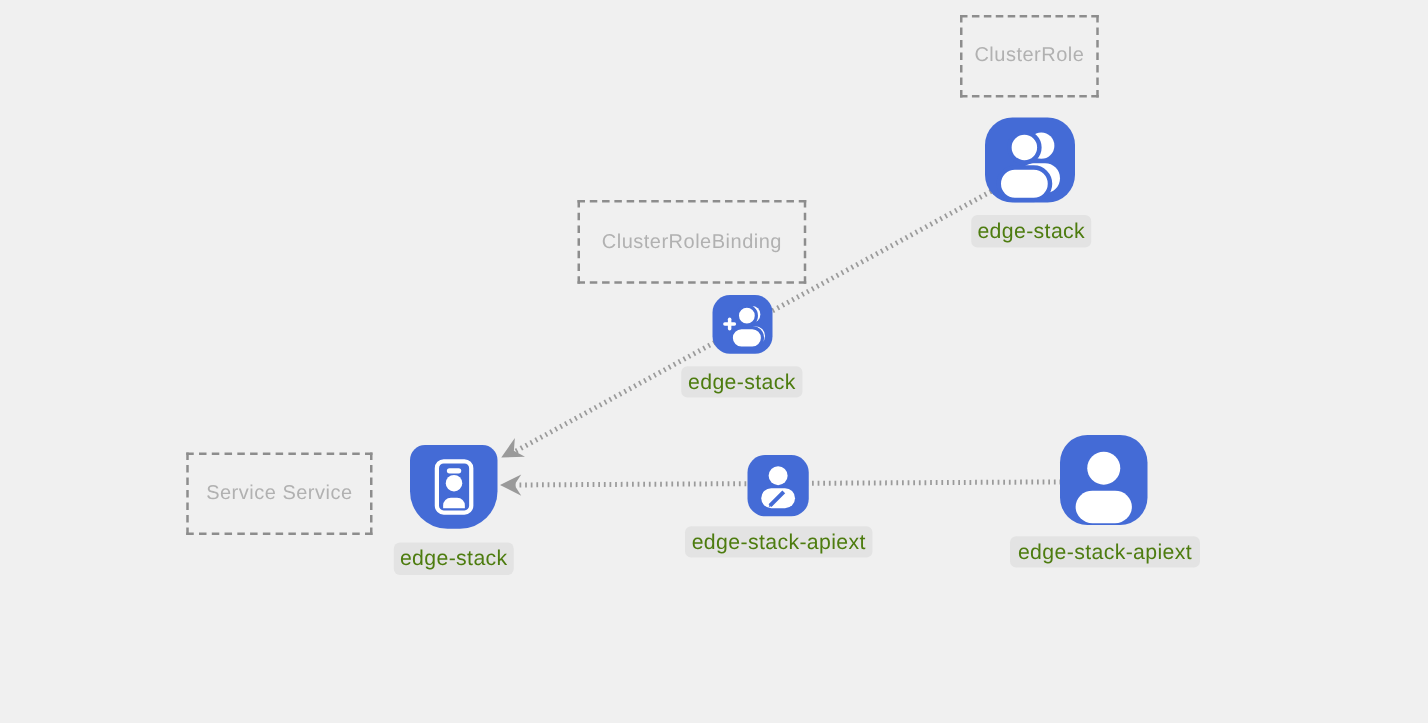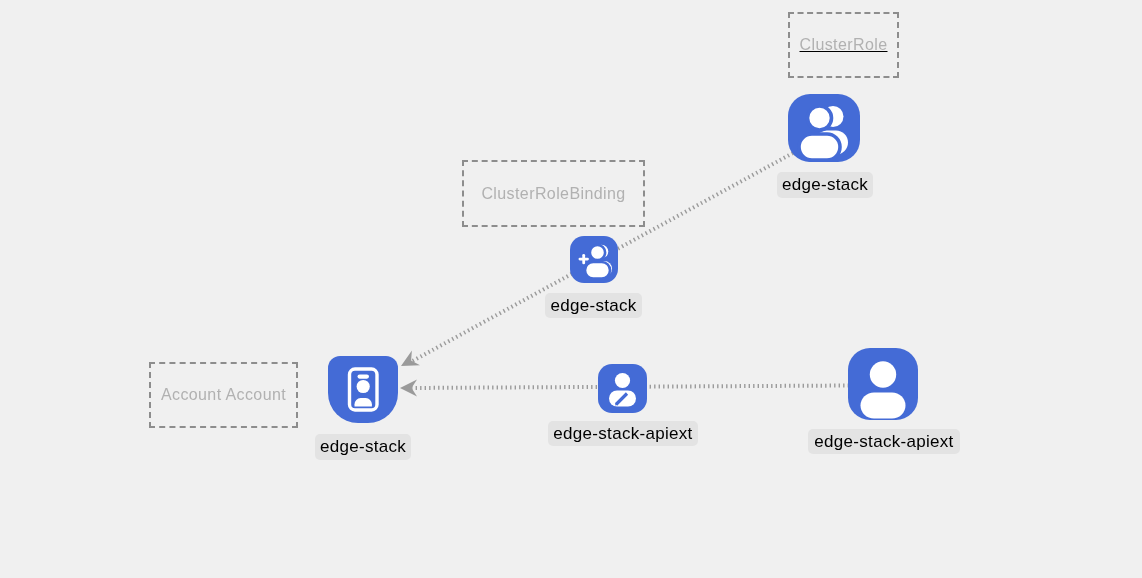--- a/index.html
+++ b/index.html
@@ -47,49 +47,49 @@
   .name-label{
     position:absolute;
     background:#e3e3e3;
     border-radius:5px;
     display:flex;
     align-items:center;
     justify-content:center;
     z-index:3;
   }
   .name-label span{
-    color:#000000;
+    color:#4d7c0f;
     font-size:17px;
     letter-spacing:0.3px;
     white-space:nowrap;
   }
 </style>
 </head>
 <body>
 
 <div class="canvas">
 
   <svg class="edges-svg" width="1142" height="578" viewBox="0 0 1142 578">
 
     <line x1="793" y1="153" x2="407" y2="364" stroke="#9b9b9b" stroke-width="4" stroke-dasharray="1.4 3.1"></line>
 
     <line x1="849" y1="385.5" x2="409" y2="388" stroke="#9b9b9b" stroke-width="4" stroke-dasharray="1.4 3.1"></line>
 
     <path d="M0 0 L17 -8.5 L11.5 0 L17 8.5 Z" fill="#9a9a9a" transform="translate(401,366) rotate(-28.5)"></path>
     <path d="M0 0 L17 -8.5 L11.5 0 L17 8.5 Z" fill="#9a9a9a" transform="translate(400,388)"></path>
   </svg>
 
-  <div class="type-box" style="left:788px;top:12px;width:111px;height:66px;text-decoration:underline;">
+  <div class="type-box" style="left:768px;top:12px;width:111px;height:66px;">
     <span>ClusterRole</span>
   </div>
   <div class="type-box" style="left:462px;top:160px;width:183px;height:67px;">
     <span>ClusterRoleBinding</span>
   </div>
   <div class="type-box" style="left:149px;top:362px;width:149px;height:66px;">
-    <span>Account Account</span>
+    <span>Service Service</span>
   </div>
 
   <div class="node-icon" style="left:788px;top:94px;width:72px;height:68px;border-radius:22px;">
     <svg width="72" height="68" viewBox="0 0 72 68">
       <circle cx="45" cy="22.5" r="10.5" fill="#ffffff"></circle>
       <rect x="27" y="36.5" width="33" height="24" rx="12" fill="#ffffff"></rect>
       <circle cx="31.5" cy="24" r="12" fill="#ffffff" stroke="#446bd6" stroke-width="3.6"></circle>
       <rect x="11" y="40" width="41" height="26" rx="13" fill="#ffffff" stroke="#446bd6" stroke-width="3.6"></rect>
     </svg>
   </div>

